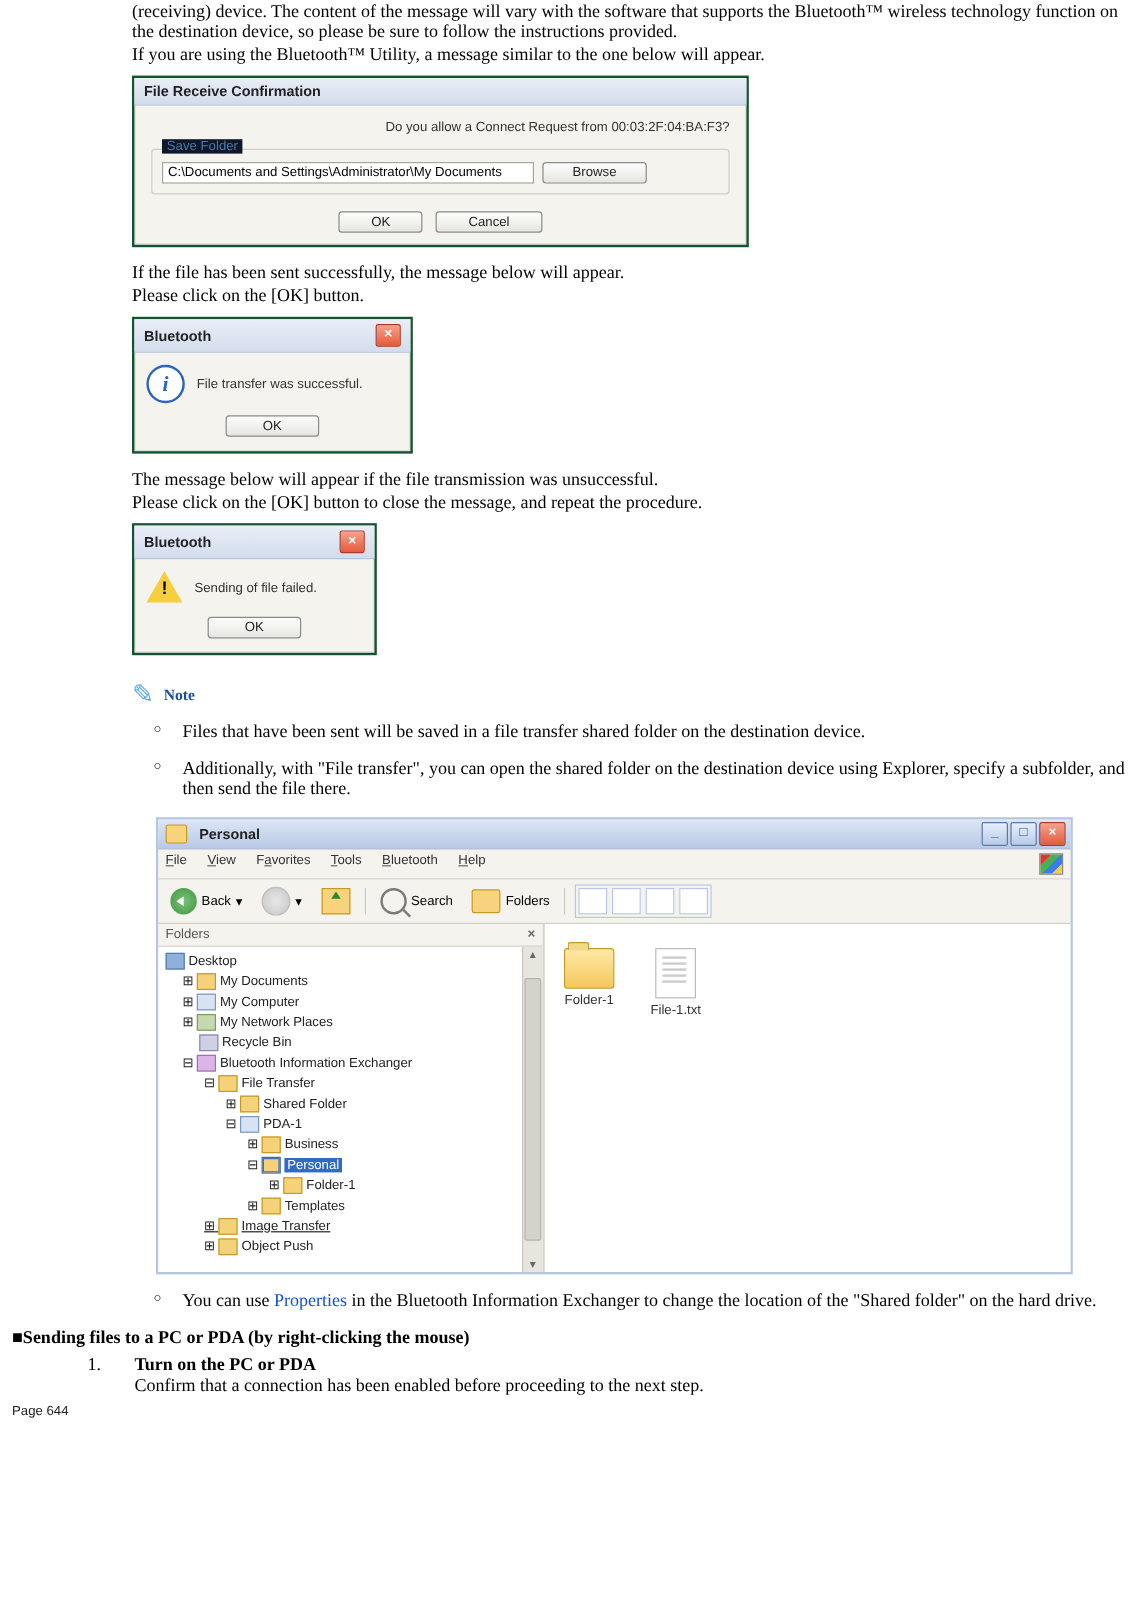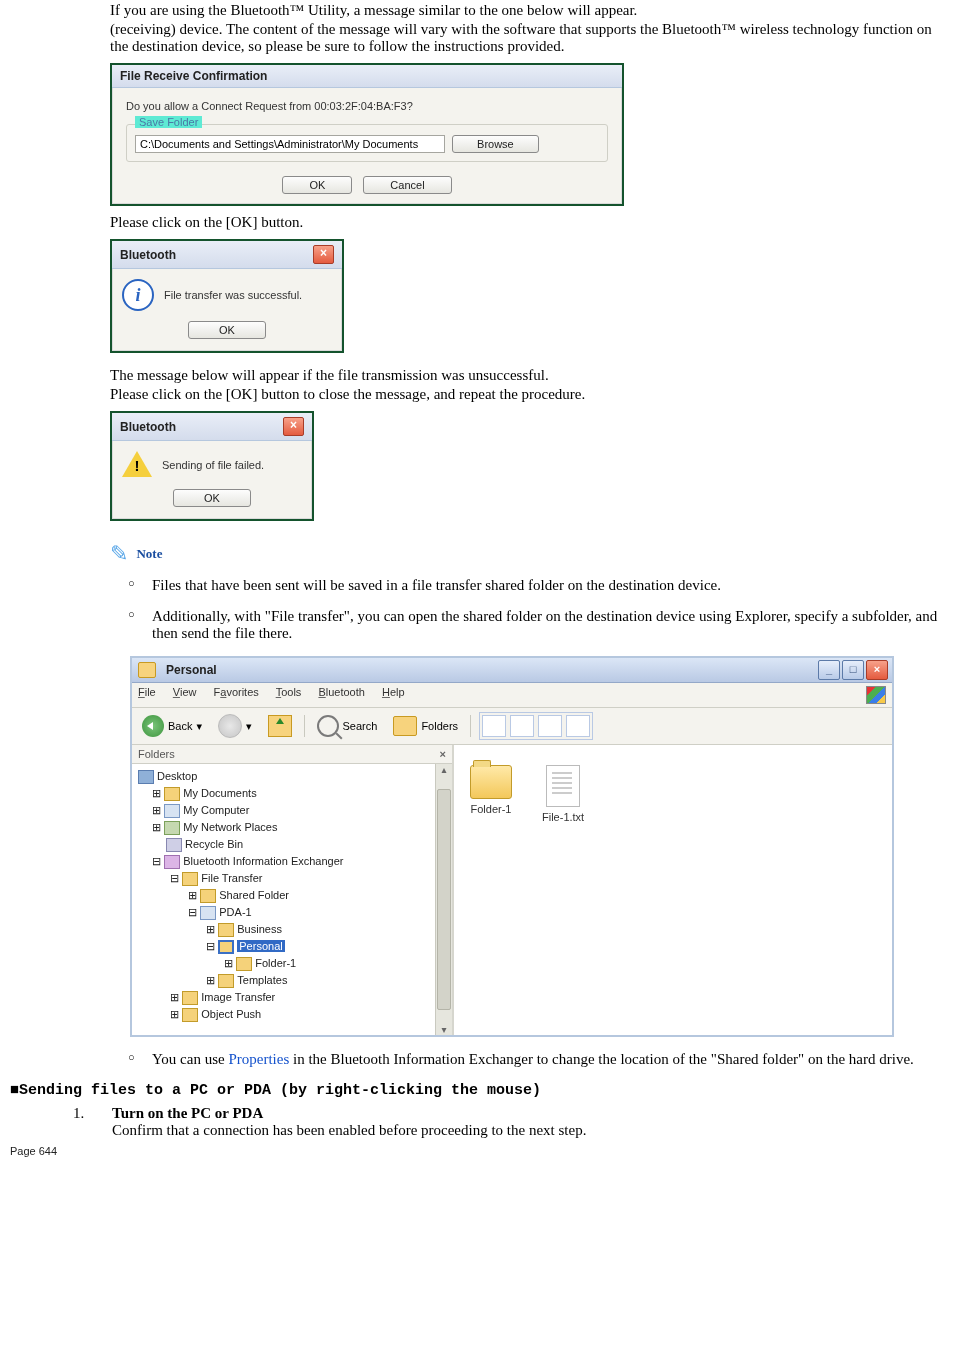--- a/index.html
+++ b/index.html
@@ -53,21 +53,21 @@
     border: 1px solid #cfcfc6;
     border-radius: 3px;
     margin-top: 12px;
     padding: 10px 8px 8px 8px;
     position: relative;
   }
   .legend-like {
     position: absolute;
     top: -9px;
     left: 8px;
-    background: #5eead4;
+    background: #0f172a;
     padding: 0 4px;
     color: #4a79a6;
     font-size: 11px;
   }
   .text-input {
     font-family: Tahoma, sans-serif;
     font-size: 11px;
     border: 1px solid #a6a6a0;
     padding: 2px 4px;
     width: 300px;
@@ -282,21 +282,20 @@
   .ti-net{ background:#c5d8b0;border:1px solid #7ba05a; }
   .ti-bin{ background:#cfcfe6;border:1px solid #8888b0; }
   .ti-bt{ background:#dcb5e6;border:1px solid #a070b0; }
   .ti-sel{ background:#f5d27a;border:1px solid #3a6fc4; box-shadow:0 0 0 1px #3a6fc4 inset; }
   .treeflex { display:flex; flex:1; }
 
   a.link { color: #1452cc; text-decoration: none; }
   .section-title {
     font-weight: bold;
     margin-top: 10px;
-    font-family: Liberation Mono, monospace;
   }
   ol.numlist {
     padding-left: 78px;
     margin: 6px 0;
   }
   ol.numlist li { padding-left: 24px; }
   .bold { font-weight: bold; }
   .page-no {
     text-align: left;
     font-family: Verdana, sans-serif;
@@ -304,41 +303,42 @@
     color: #222;
     margin-top: 4px;
     padding-right: 6px;
   }
   .fld-ico-sm { width:16px;height:14px;display:inline-block;vertical-align:middle;background:#f7d37d;border:1px solid #c89a22;border-radius:2px;margin-right:4px; }
 </style>
 </head>
 <body>
 
 <div class="content">
+  <p>(receiving) device. The content of the message will vary with the software that supports the Bluetooth™ wireless technology function on the destination device, so please be sure to follow the instructions provided.</p>
   <p>If you are using the Bluetooth™ Utility, a message similar to the one below will appear.</p>
-  <p>(receiving) device. The content of the message will vary with the software that supports the Bluetooth™ wireless technology function on the destination device, so please be sure to follow the instructions provided.</p>
 
   <div class="dialog" style="width:510px;">
     <div class="dialog-title">
       <span>File Receive Confirmation</span>
     </div>
     <div class="dialog-body">
-      <div style="margin-bottom:6px;">Do you allow a Connect Request from 00:03:2F:04:BA:F3?</div>
+      <div style="margin-bottom:6px;text-align:right;">Do you allow a Connect Request from 00:03:2F:04:BA:F3?</div>
       <div class="fieldset-like">
         <span class="legend-like">Save Folder</span>
         <input class="text-input" type="text" readonly="" value="C:\Documents and Settings\Administrator\My Documents" style="">
         <button class="winbtn" style="padding:2px 24px;">Browse</button>
       </div>
       <div class="btn-row">
         <button class="winbtn">OK</button>
         <button class="winbtn">Cancel</button>
       </div>
     </div>
   </div>
 
+  <p style="margin-top:14px;">If the file has been sent successfully, the message below will appear.</p>
   <p>Please click on the [OK] button.</p>
 
   <div class="dialog msgbox" style="margin-top:8px;">
     <div class="dialog-title">
       <span>Bluetooth</span>
       <span class="close-x">×</span>
     </div>
     <div class="dialog-body" style="padding:4px 8px;">
       <div class="msg-row">
         <div class="msg-icon-info">i</div>
@@ -446,21 +446,21 @@
           <div class="row" style="padding-left:14px;">⊞ <span class="tree-ico ti-net"></span><span>My Network Places</span></div>
           <div class="row" style="padding-left:28px;"><span class="tree-ico ti-bin"></span><span>Recycle Bin</span></div>
           <div class="row" style="padding-left:14px;">⊟ <span class="tree-ico ti-bt"></span><span>Bluetooth Information Exchanger</span></div>
           <div class="row" style="padding-left:32px;">⊟ <span class="tree-ico ti-folder"></span><span>File Transfer</span></div>
           <div class="row" style="padding-left:50px;">⊞ <span class="tree-ico ti-folder"></span><span>Shared Folder</span></div>
           <div class="row" style="padding-left:50px;">⊟ <span class="tree-ico ti-comp"></span><span>PDA-1</span></div>
           <div class="row" style="padding-left:68px;">⊞ <span class="tree-ico ti-folder"></span><span>Business</span></div>
           <div class="row" style="padding-left:68px;">⊟ <span class="tree-ico ti-sel"></span><span style="background:#316ac5;color:#fff;padding:0 2px;">Personal</span></div>
           <div class="row" style="padding-left:86px;">⊞ <span class="tree-ico ti-folder"></span><span>Folder-1</span></div>
           <div class="row" style="padding-left:68px;">⊞ <span class="tree-ico ti-folder"></span><span>Templates</span></div>
-          <div class="row" style="padding-left:32px;">⊞ <span class="tree-ico ti-folder"></span><span>Image Transfer</span></div>
+          <div class="row" style="padding-left:32px;text-decoration:underline;">⊞ <span class="tree-ico ti-folder"></span><span>Image Transfer</span></div>
           <div class="row" style="padding-left:32px;">⊞ <span class="tree-ico ti-folder"></span><span>Object Push</span></div>
         </div>
         <div class="exp-scroll">
           <span>▴</span>
           <div class="thumb"></div>
           <span>▾</span>
         </div>
         </div>
       </div>
       <div class="exp-content">

